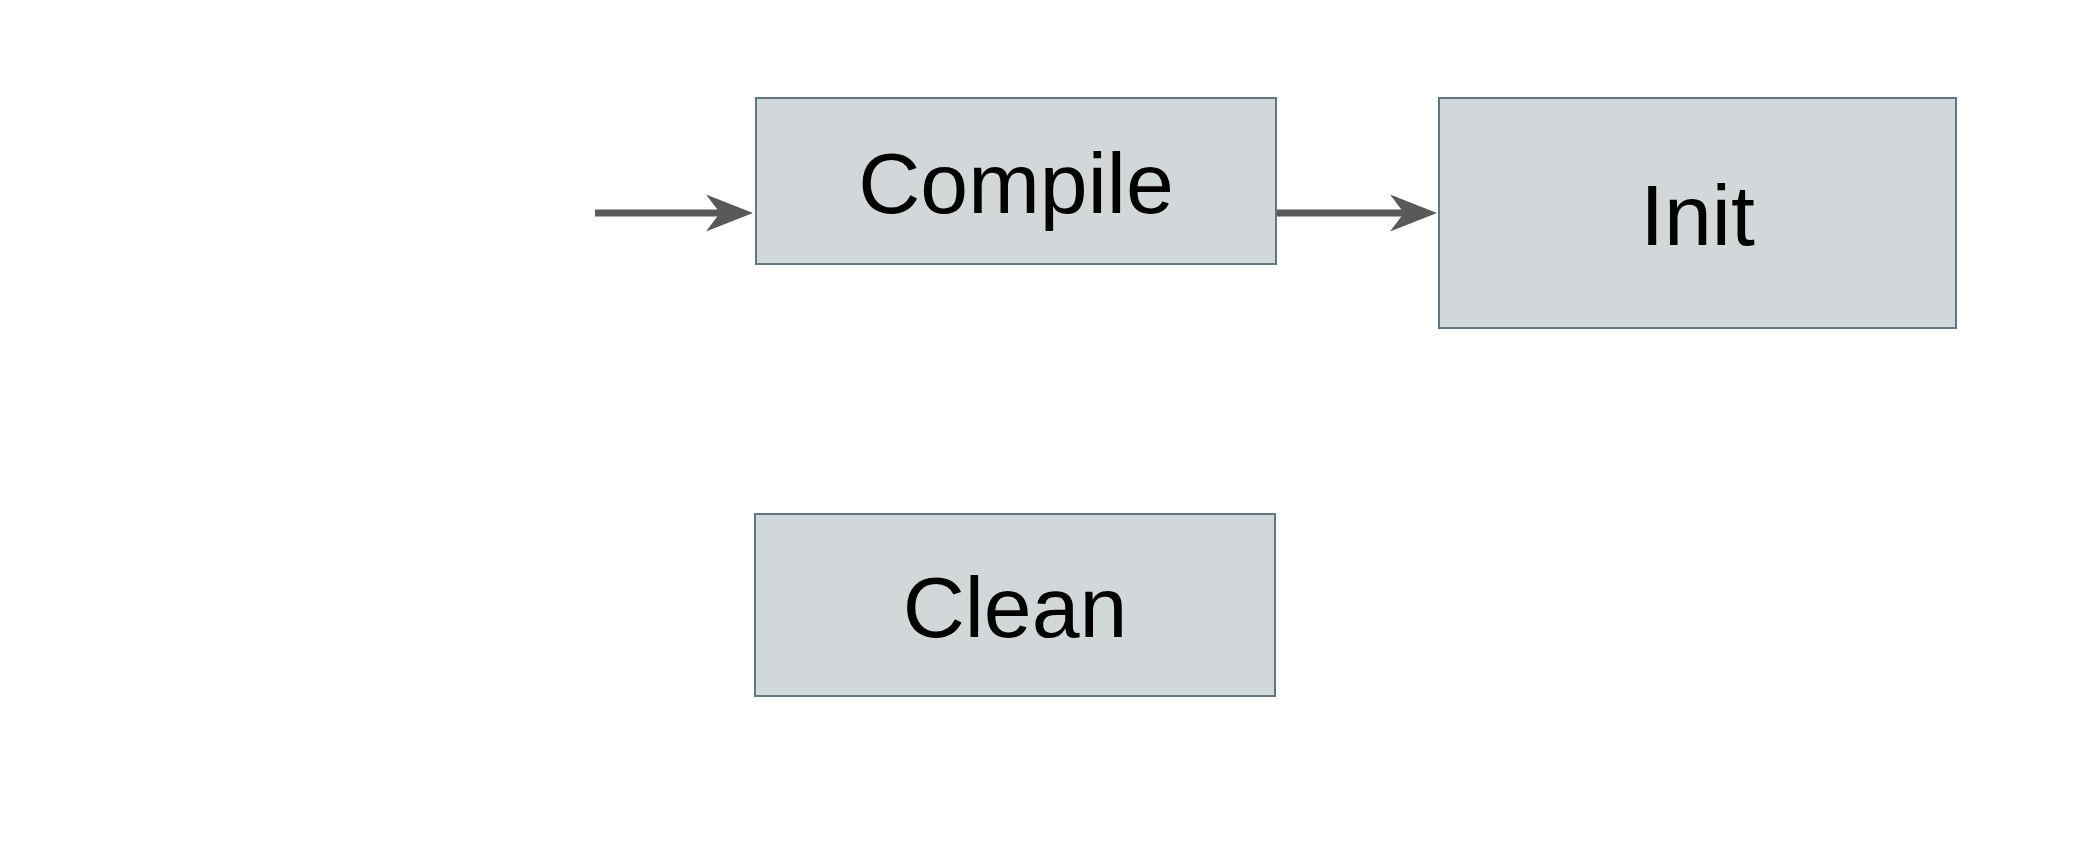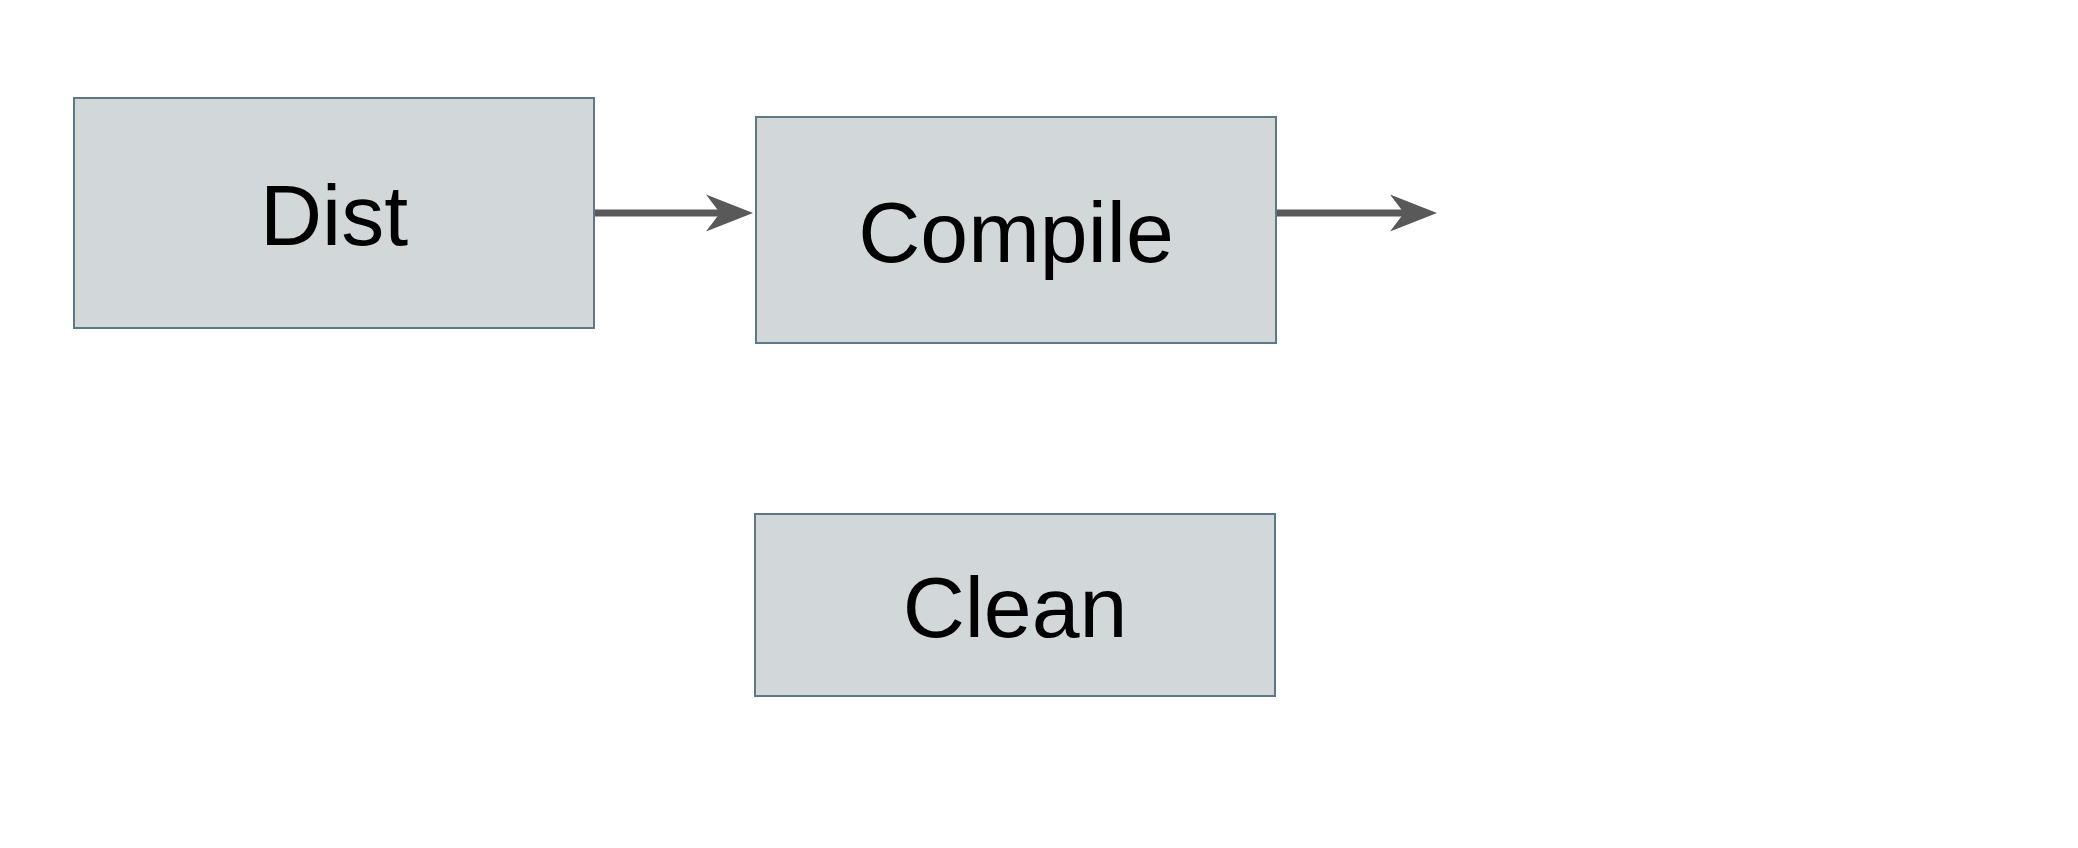--- a/index.html
+++ b/index.html
@@ -42,46 +42,46 @@
     justify-content: center;
   }
   .node-label {
     font-size: 86px;
     line-height: 1;
     color: var(--text-color, #000000);
     white-space: nowrap;
     padding-top: 4px;
   }
   .node-dist    { left: 73px;   top: 97px;  width: 522px; height: 232px; }
-  .node-compile { left: 755px;  top: 97px;  width: 522px; height: 228px; margin-top: 19px; }
+  .node-compile { left: 755px;  top: 97px;  width: 522px; height: 168px; }
   .node-init    { left: 1438px; top: 97px;  width: 519px; height: 232px; }
   .node-clean   { left: 754px;  top: 513px; width: 522px; height: 184px; }
 </style>
 </head>
 <body>
 
 <div class="canvas">
 
   <svg class="edges-layer" viewBox="0 0 2078 848" xmlns="http://www.w3.org/2000/svg">
     <g>
       <line class="edge-shaft" x1="595" y1="213" x2="722" y2="213"></line>
       <path class="edge-head" d="M 753,213 L 706,194.5 L 720,213 L 706,231.5 Z"></path>
     </g>
     <g>
       <line class="edge-shaft" x1="1277" y1="213" x2="1406" y2="213"></line>
       <path class="edge-head" d="M 1437,213 L 1390,194.5 L 1404,213 L 1390,231.5 Z"></path>
     </g>
   </svg>
 
-  <div class="node node-dist">
-    <span class="node-label">Dist</span>
-  </div>
 
   <div class="node node-compile">
     <span class="node-label">Compile</span>
   </div>
 
+  <div class="node node-init">
+    <span class="node-label">Init</span>
+  </div>
 
   <div class="node node-clean">
     <span class="node-label">Clean</span>
   </div>
 
 </div>
 
 </body></html>

